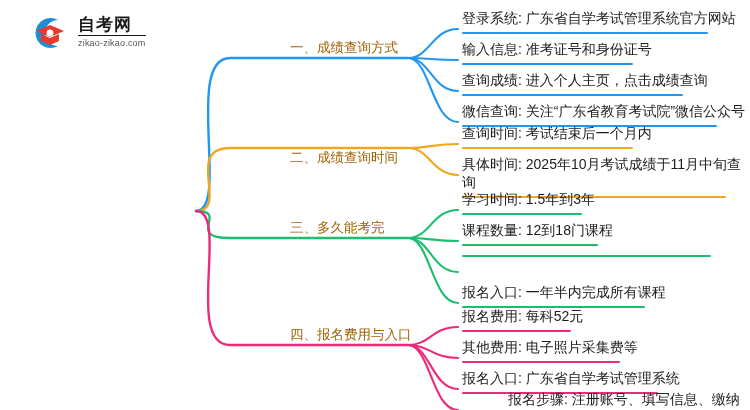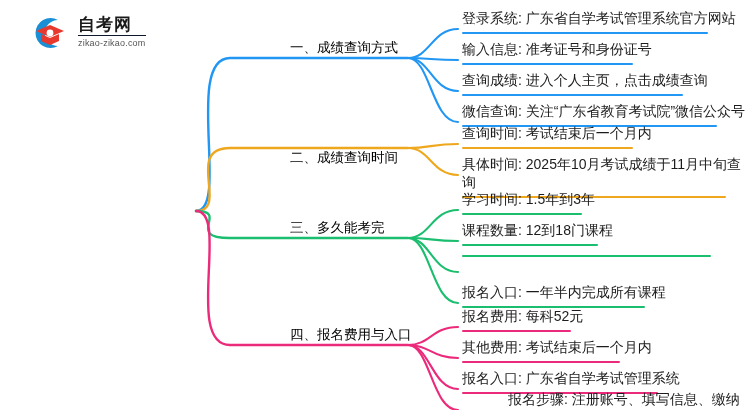--- a/index.html
+++ b/index.html
@@ -74,21 +74,21 @@
     font-size: 13.5px;
   }
   #root-node {
     font-size: 13.5px;
     color: #111;
     left: 6px;
     top: 201px;
   }
   .branch-node {
     font-size: 13.5px;
-    color: #000000;
+    color: #a16207;
   }
   .leaf-node {
     font-size: 14px;
     color: #1c1c1c;
     padding-bottom: 2px;
   }
   .leaf-wrap {
     position: absolute;
     display: inline-block;
   }
@@ -180,21 +180,21 @@
       <div class="leaf-wrap" style="left: 462px; top: 284px;">
         <div class="leaf-node">报名入口: 一年半内完成所有课程</div>
         <div class="leaf-ul" style="background: rgb(27, 189, 111); width: 183px;"></div>
       </div>
       <div class="node branch-node" style="left: 290px; top: 326px;">四、报名费用与入口</div>
       <div class="leaf-wrap" style="left: 462px; top: 308px;">
         <div class="leaf-node">报名费用: 每科52元</div>
         <div class="leaf-ul" style="background: rgb(236, 42, 123); width: 109px;"></div>
       </div>
       <div class="leaf-wrap" style="left: 462px; top: 339px;">
-        <div class="leaf-node">其他费用: 考试结束后一个月内</div>
+        <div class="leaf-node">其他费用: 电子照片采集费等</div>
         <div class="leaf-ul" style="background: rgb(236, 42, 123); width: 158px;"></div>
       </div>
       <div class="leaf-wrap" style="left: 462px; top: 370px;">
         <div class="leaf-node">报名入口: 广东省自学考试管理系统</div>
         <div class="leaf-ul" style="background: rgb(236, 42, 123); width: 196px;"></div>
       </div>
       <div class="leaf-wrap" style="left: 472px; top: 391px; margin-left: 36px;">
         <div class="leaf-node">报名步骤: 注册账号、填写信息、缴纳费用</div>
       </div>
     </div>

